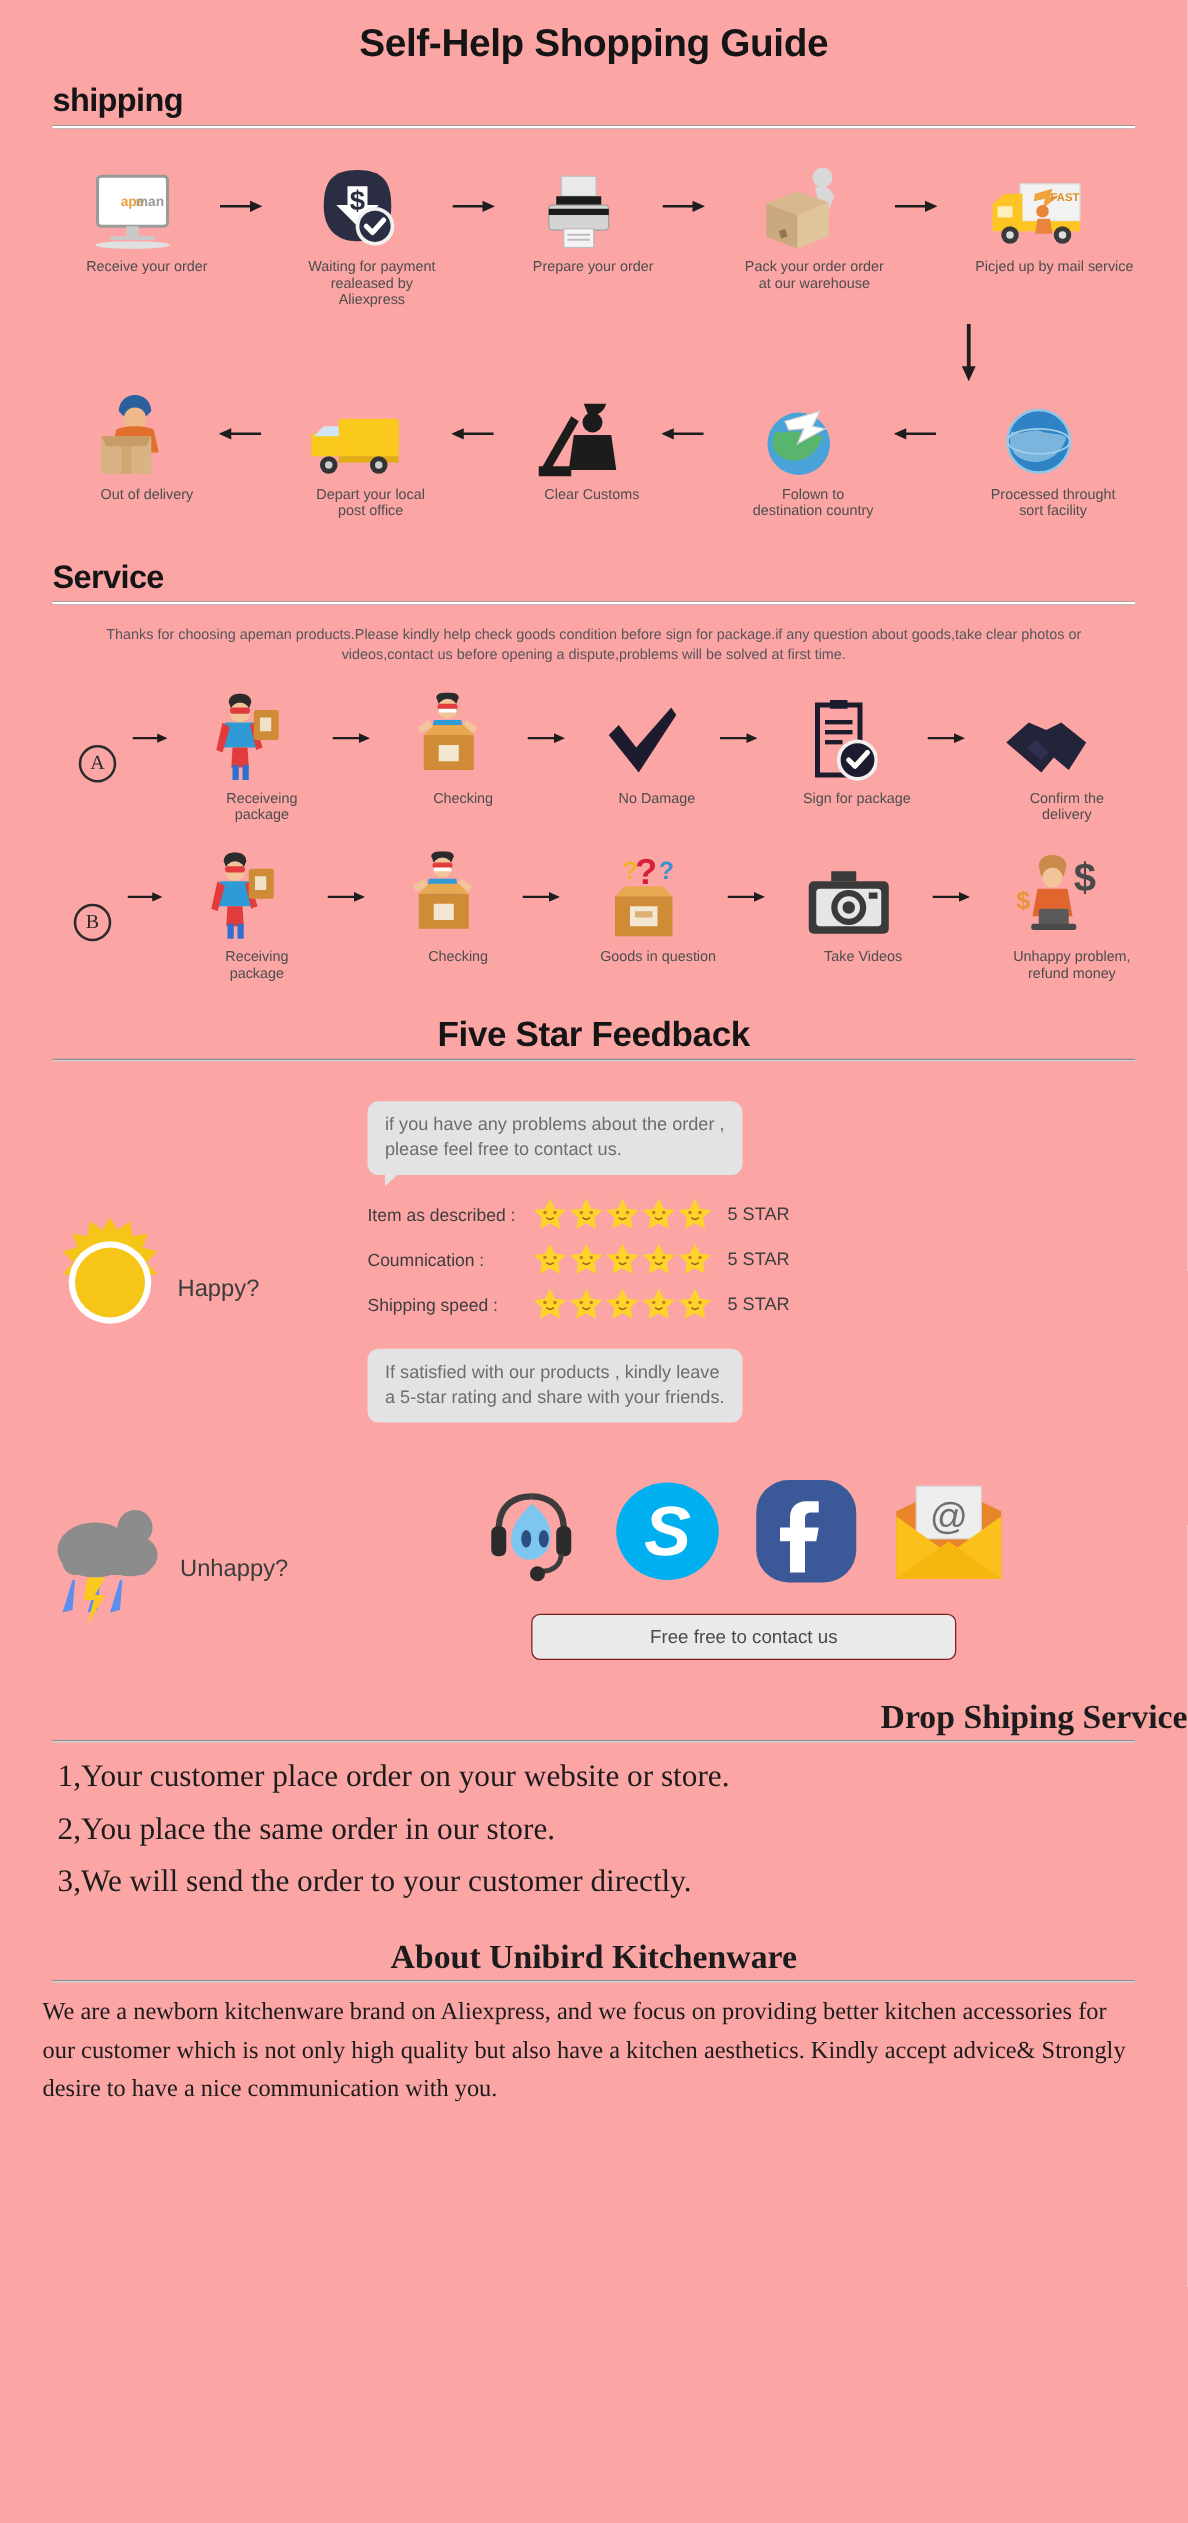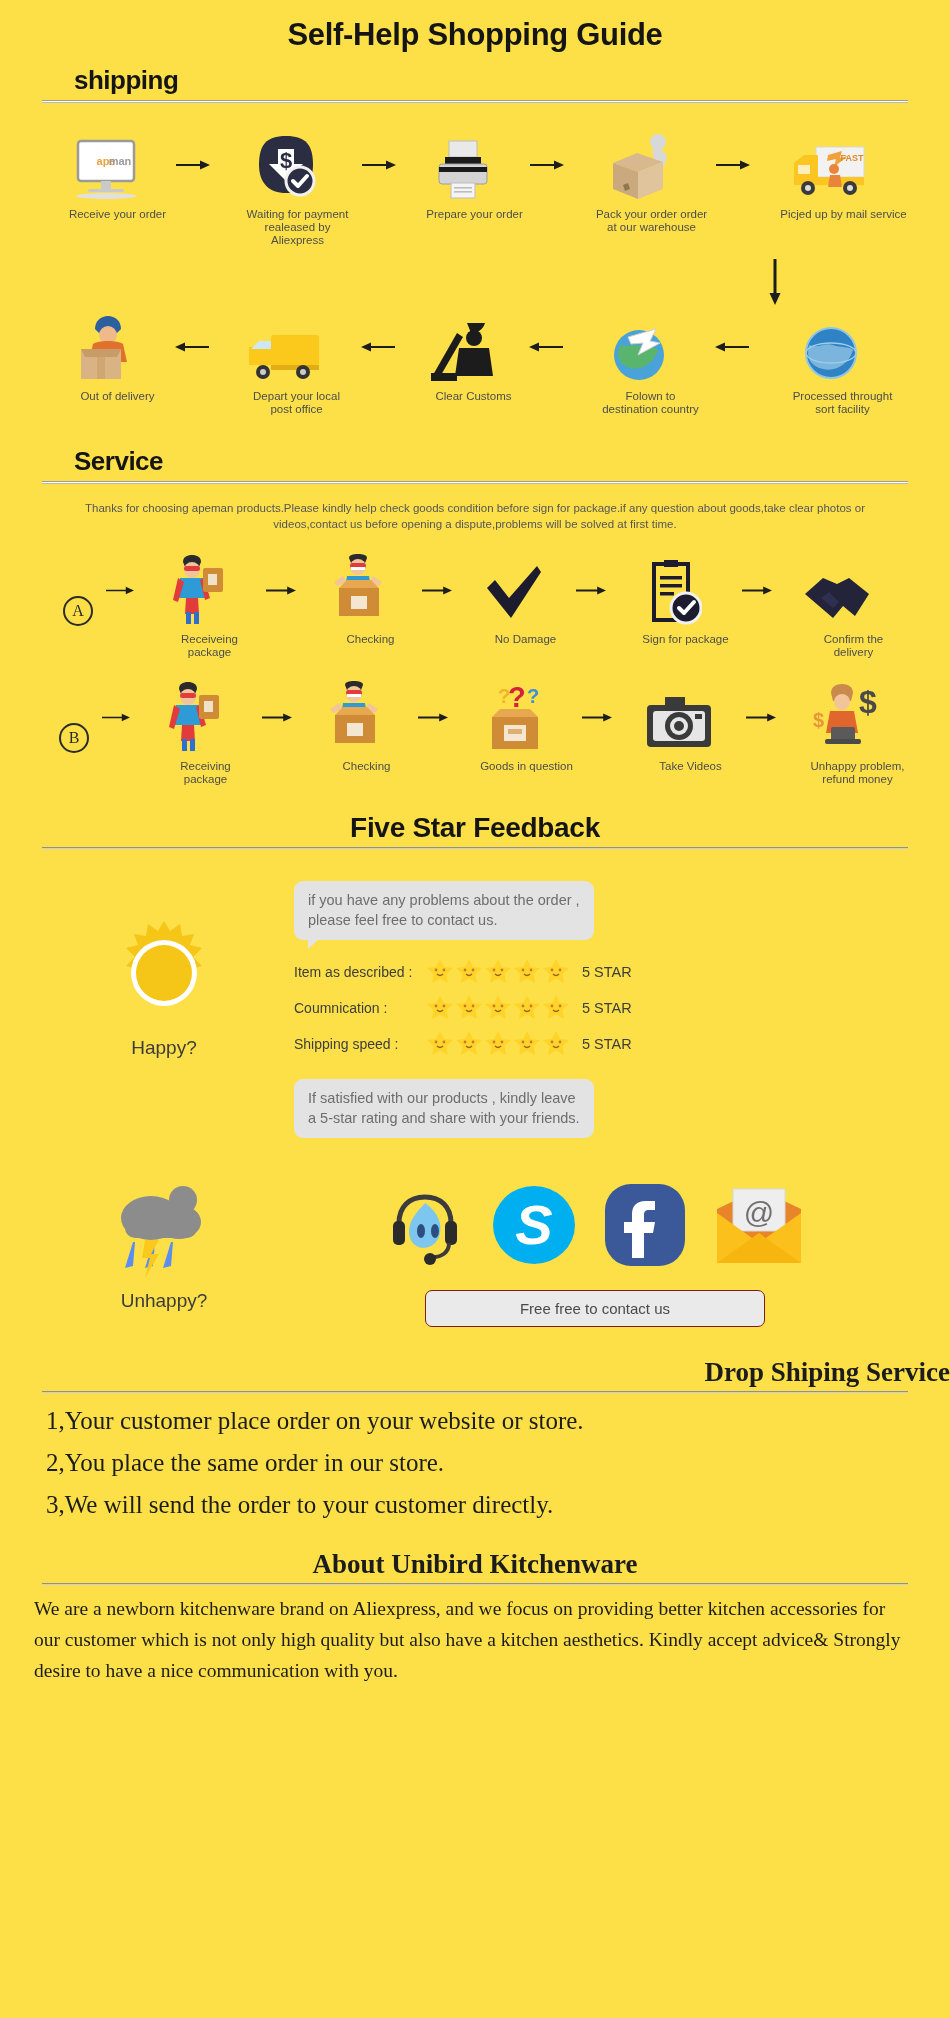--- a/index.html
+++ b/index.html
@@ -4,33 +4,33 @@
 <style>
   * { box-sizing: border-box; margin: 0; padding: 0; }
   html, body { background: #f0f0f0; }
   body {
     width: 950px; height: 2018px;
     font-family: "Liberation Sans", sans-serif;
     color: #3a3a3a;
     position: relative;
     overflow: hidden;
   }
-  .page { width: 950px; height: 2018px; position: relative; background: #fde047; }
+  .page { width: 950px; height: 2018px; position: relative; background: #fca5a5; }
 
   
   .h-center {
     text-align: center;
     font-weight: bold;
     color: #151515;
     letter-spacing: -0.3px;
   }
   .title-main { font-size: 31px; padding-top: 17px; }
   .sec-head-left {
     font-size: 26px; font-weight: bold; color: #151515;
-    padding-left: 42px; margin-top: 12px; letter-spacing: -0.5px; margin-left: 32px;
+    padding-left: 42px; margin-top: 12px; letter-spacing: -0.5px;
   }
   .rule {
     height: 3px; margin: 4px 42px 0 42px;
     background: linear-gradient(to bottom, #9c9c9c 0 1px, #ffffff 1px 2px, #b8b8b8 2px 3px);
   }
   .rule-thin {
     height: 2px; margin: 3px 42px 0 42px;
     background: linear-gradient(to bottom, #8f8f8f 0 1px, #cfcfcf 1px 2px);
   }
 
@@ -58,21 +58,21 @@
     line-height: 16px; margin: 16px 60px 0 60px;
   }
   .ab-badge {
     width: 30px; height: 30px; border: 2px solid #2b2b2b; border-radius: 50%;
     display: flex; align-items: center; justify-content: center;
     font-size: 16px; color: #2b2b2b; font-family: "Liberation Serif", serif;
   }
 
   
   .fb-wrap { display: flex; padding: 0 34px; margin-top: 28px; }
-  .fb-left { width: 260px; display: flex; flex-direction: column; align-items: center; }
+  .fb-left { width: 260px; display: flex; flex-direction: row; align-items: center; }
   .fb-right { flex: 1; padding-top: 4px; }
   .mood-label { font-size: 19px; color: #3c3c3c; margin-top: 6px; }
   .bubble {
     background: #e3e3e3; border-radius: 9px; padding: 9px 14px 10px 14px;
     font-size: 14.5px; color: #6d6d6d; line-height: 20px; position: relative;
     display: inline-block;
   }
   .bubble.tail-bl::after {
     content: ""; position: absolute; left: 14px; bottom: -9px;
     border-left: 11px solid #e3e3e3; border-bottom: 10px solid transparent;

